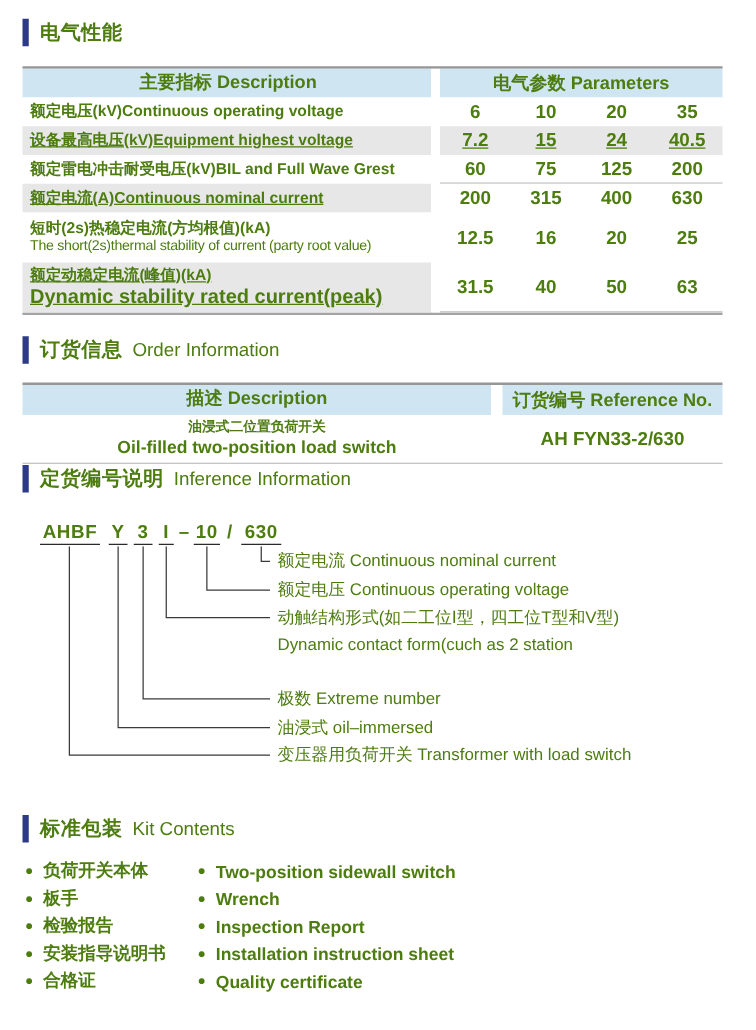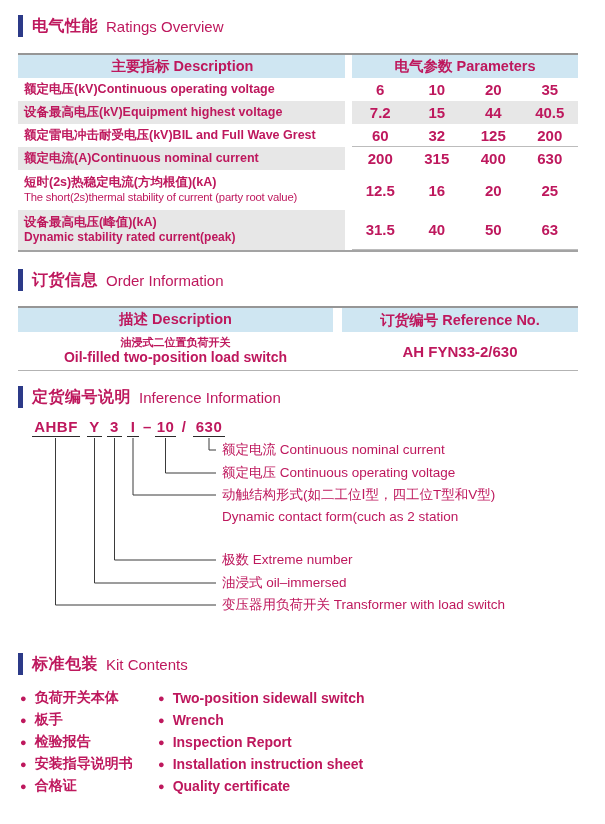--- a/index.html
+++ b/index.html
@@ -1,19 +1,19 @@
 <!DOCTYPE html>
 <html><head>
 <meta charset="utf-8">
 <style>
   * { margin:0; padding:0; box-sizing:border-box; }
   html,body { background:#ffffff; }
   .page {
     position:relative; width:605px; height:824px; margin:0 auto;
-    background:#ffffff; color:#be185d; overflow:hidden;
+    background:#ffffff; color:#4d7c0f; overflow:hidden;
     font-family:"Liberation Sans","DejaVu Sans",sans-serif;
     padding-top:14px;
     border-radius:20px;
   }
   
   .sec-head { display:flex; align-items:center; margin-left:18px; height:24px; }
   .sec-bar { width:5px; height:22px; background:#2c3a88; margin-right:9px; flex:0 0 auto; }
   .sec-zh { font-size:16px; font-weight:700; letter-spacing:.5px; }
   .sec-en { font-size:15px; font-weight:400; margin-left:8px; }
 
@@ -23,41 +23,41 @@
   .c-label { width:327px; display:flex; flex-direction:column; justify-content:center;
              padding:1px 4px 1px 6px; font-size:12.5px; font-weight:700; line-height:1.22; }
   .gut { width:7px; background:#ffffff; flex:0 0 auto; }
   .c-vals { flex:1; display:flex; align-items:center; }
   .c-vals .v { flex:1; text-align:center; font-size:15px; font-weight:700; }
   .hd-cell { font-size:14.5px; font-weight:700; display:flex; align-items:center; justify-content:center; text-align:center; }
   .row-h23 { min-height:23px; }
   .row-h40 { min-height:40px; }
   .row-h20 { min-height:20px; }
   .bg-blue { background:#cfe6f2; }
-  .bg-gray { background:#e7e7e7; }
+  .bg-gray { background:#e7e7e7;text-decoration:underline; }
   .bg-white { background:#ffffff; }
   .line-under { border-bottom:1px solid #bcbcbc; }
   .sub-en { font-size:11.3px; font-weight:400; letter-spacing:-0.2px; }
   .life-label { font-size:13.5px; font-weight:700; letter-spacing:.2px; }
   .life-val { font-size:14.5px; font-weight:700; padding-left:9px; }
 
   
   .t2 { margin:14px 0 0 18px; width:560px; border-top:2px solid #969696; border-bottom:1.5px solid #b3b3b3; }
   .t2-row { display:flex; align-items:stretch; }
-  .t2-left { width:315px; display:flex; flex-direction:column; justify-content:center; text-align:center; line-height:1.22; }
+  .t2-left { width:375px; display:flex; flex-direction:column; justify-content:center; text-align:center; line-height:1.22; }
   .t2-gut { width:9px; background:#fff; flex:0 0 auto; }
   .t2-right { flex:1; display:flex; align-items:center; justify-content:center; }
   .t2-hd { min-height:24px; font-size:14.5px; font-weight:700; }
   .t2-body { min-height:38px; }
   .t2-zh { font-size:11px; font-weight:700; }
   .t2-en { font-size:14px; font-weight:700; }
   .t2-ref { font-size:15px; font-weight:700; }
 
   
-  .diagram { position:relative; height:200px; margin-top:9px;padding-left:40px; }
+  .diagram { position:relative; height:200px; margin-top:22px;padding-left:40px; }
   .seg { position:absolute; top:0; text-align:center; font-size:15px; font-weight:700; letter-spacing:.5px; }
   .seg.u { border-bottom:1.5px solid #2a2a2a; padding-bottom:1px; }
   .conn-svg { position:absolute; left:0; top:20px; }
   .inf-label { position:absolute; left:222px; font-size:13.5px; font-weight:400; line-height:16px; white-space:nowrap; }
 
   
   .kit { margin:11px 0 0 20px; }
   .kit-row { display:flex; align-items:center; height:22px; }
   .kit-cell { display:flex; align-items:center; }
   .kit-cell-left { width:138px; }
@@ -65,21 +65,20 @@
   .kit-text { font-size:14px; font-weight:700; white-space:nowrap; }
 </style>
 </head>
 <body>
 
 <div class="page">
 
   <div class="sec-head">
     <div class="sec-bar"></div>
     <span class="sec-zh">电气性能</span>
-    <span class="sec-en">Ratings Overview</span>
   </div>
 
   <div class="t1">
 
     <div class="t1-row row-h23">
       <div class="c-label hd-cell bg-blue">主要指标 Description</div>
       <div class="gut"></div>
       <div class="c-vals hd-cell bg-blue">电气参数 Parameters</div>
     </div>
 
@@ -93,31 +92,31 @@
         <span class="v">35</span>
       </div>
     </div>
 
     <div class="t1-row row-h23">
       <div class="c-label bg-gray">设备最高电压(kV)Equipment highest voltage</div>
       <div class="gut"></div>
       <div class="c-vals bg-gray">
         <span class="v">7.2</span>
         <span class="v">15</span>
-        <span class="v">44</span>
+        <span class="v">24</span>
         <span class="v">40.5</span>
       </div>
     </div>
 
     <div class="t1-row row-h23">
       <div class="c-label bg-white">额定雷电冲击耐受电压(kV)BIL and Full Wave Grest</div>
       <div class="gut"></div>
       <div class="c-vals bg-white line-under">
         <span class="v">60</span>
-        <span class="v">32</span>
+        <span class="v">75</span>
         <span class="v">125</span>
         <span class="v">200</span>
       </div>
     </div>
 
     <div class="t1-row row-h23">
       <div class="c-label bg-gray">额定电流(A)Continuous nominal current</div>
       <div class="gut"></div>
       <div class="c-vals bg-white">
         <span class="v">200</span>
@@ -136,22 +135,22 @@
       <div class="c-vals bg-white">
         <span class="v">12.5</span>
         <span class="v">16</span>
         <span class="v">20</span>
         <span class="v">25</span>
       </div>
     </div>
 
     <div class="t1-row row-h40">
       <div class="c-label bg-gray">
-        <span>设备最高电压(峰值)(kA)</span>
-        <span style="font-size:12px;">Dynamic stability rated current(peak)</span>
+        <span>额定动稳定电流(峰值)(kA)</span>
+        <span style="font-size:16px;">Dynamic stability rated current(peak)</span>
       </div>
       <div class="gut"></div>
       <div class="c-vals bg-white line-under">
         <span class="v">31.5</span>
         <span class="v">40</span>
         <span class="v">50</span>
         <span class="v">63</span>
       </div>
     </div>
 
@@ -174,21 +173,21 @@
         <span class="t2-zh">油浸式二位置负荷开关</span>
         <span class="t2-en">Oil-filled two-position load switch</span>
       </div>
       <div class="t2-gut"></div>
       <div class="t2-right bg-white">
         <span class="t2-ref">AH FYN33-2/630</span>
       </div>
     </div>
   </div>
 
-  <div class="sec-head" style="margin-top:14px;">
+  <div class="sec-head" style="">
     <div class="sec-bar"></div>
     <span class="sec-zh">定货编号说明</span>
     <span class="sec-en">Inference Information</span>
   </div>
 
   <div class="diagram">
     <span class="seg u" style="left:32px;width:48px;">AHBF</span>
     <span class="seg u" style="left:87px;width:15px;">Y</span>
     <span class="seg u" style="left:107px;width:15px;">3</span>
     <span class="seg u" style="left:127px;width:12px;">I</span>

